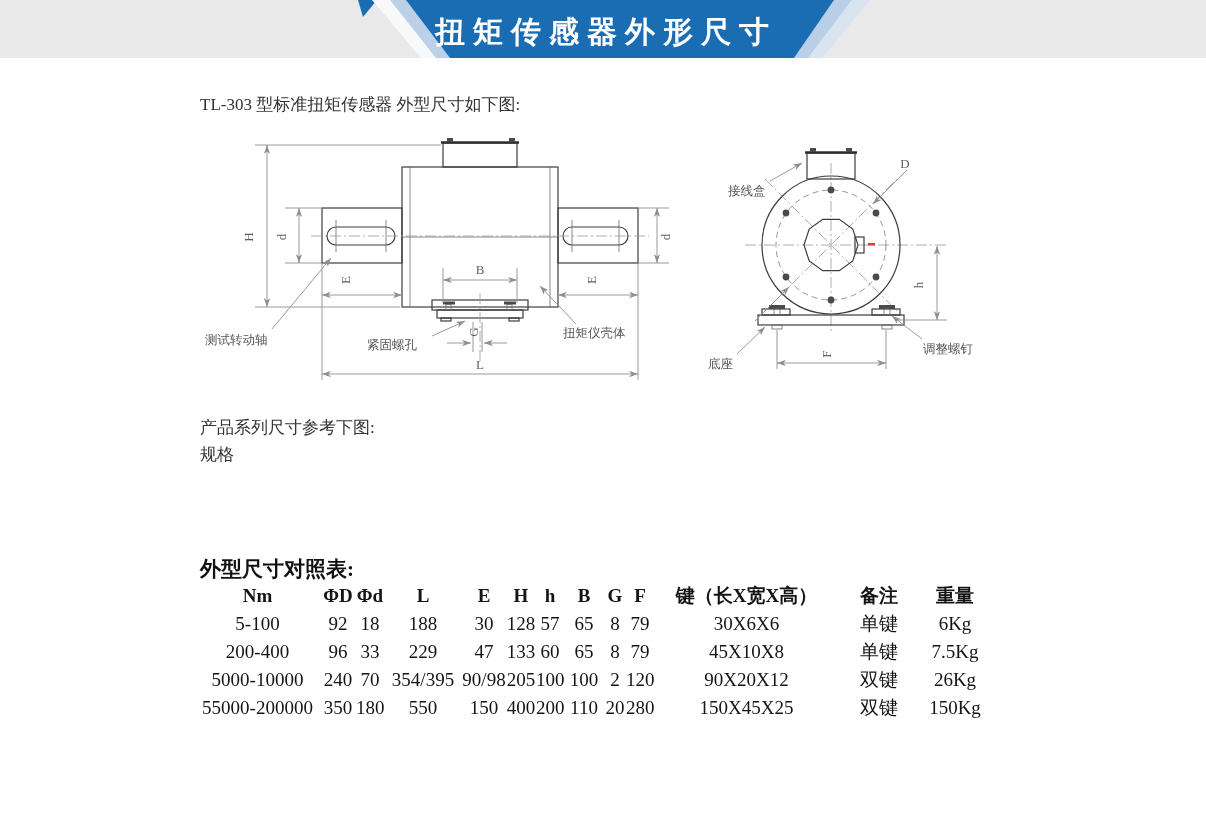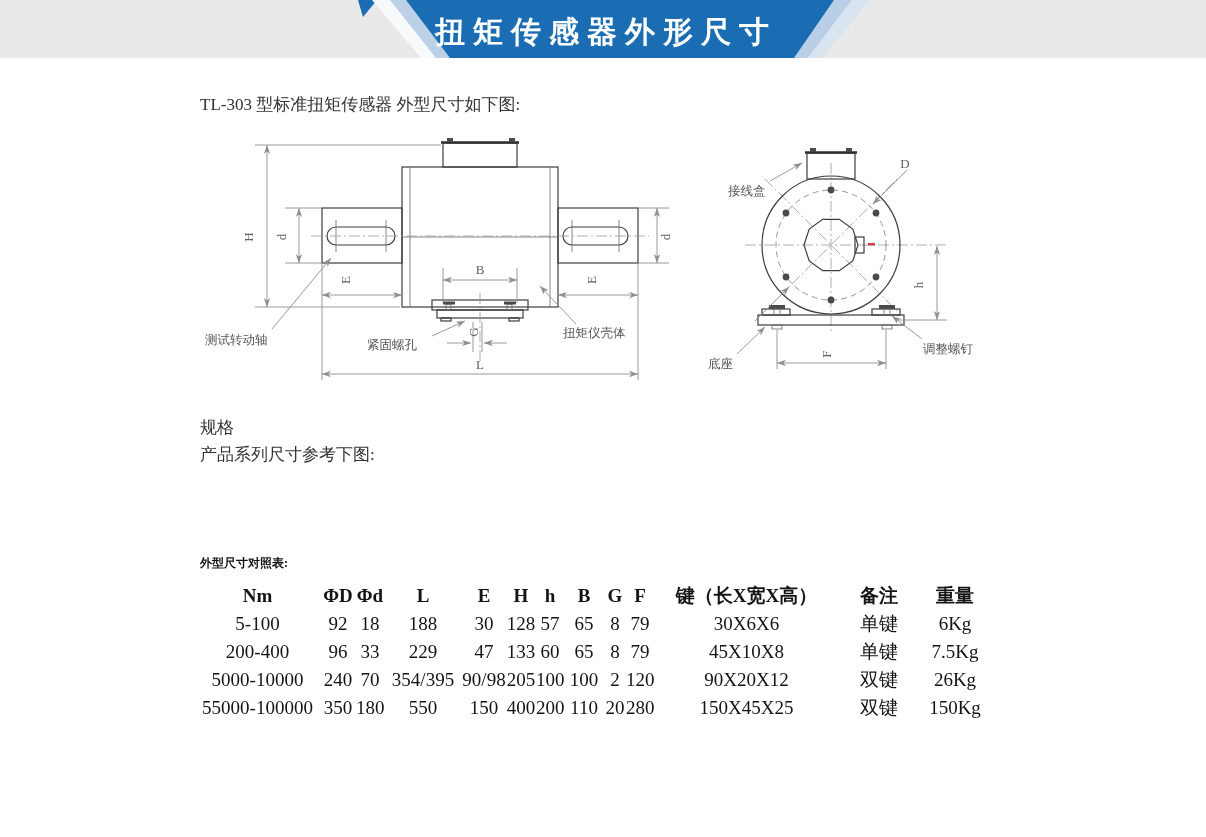--- a/index.html
+++ b/index.html
@@ -7,21 +7,21 @@
           font-family:"Liberation Serif","DejaVu Serif",serif;color:#222;}
   
   .topbar{position:absolute;left:0;top:0;width:1206px;height:58px;background:#e9e9e9;}
   .banner-svg{position:absolute;left:0;top:0;width:1206px;height:59px;display:block;}
   .banner-title{position:absolute;left:420px;top:12px;width:372px;text-align:center;
     font-family:"Liberation Sans","DejaVu Sans",sans-serif;
     font-size:30px;font-weight:600;letter-spacing:8px;color:#ffffff;white-space:nowrap;}
   
   .intro{position:absolute;left:200px;top:93px;font-size:17px;color:#333;text-align:center;}
   .midtext{position:absolute;left:200px;top:414px;font-size:17px;line-height:27px;color:#333;}
-  .table-title{position:absolute;left:200px;top:555px;font-size:12px;font-weight:bold;color:#111;}
+  .table-title{position:absolute;left:200px;top:555px;font-size:21px;font-weight:bold;color:#111;}
   
   .drawing{position:absolute;left:195px;top:125px;width:810px;height:270px;}
   .ol{fill:none;stroke:#3d3d3d;stroke-width:1.2;}
   .ol-thick{fill:none;stroke:#2f2f2f;stroke-width:2.6;}
   .thin{fill:none;stroke:#6a6a6a;stroke-width:0.8;}
   .dim{fill:none;stroke:#8f8f8f;stroke-width:0.9;}
   .cl{fill:none;stroke:#9a9a9a;stroke-width:0.8;stroke-dasharray:11 3 2 3;}
   .dash{fill:none;stroke:#8a8a8a;stroke-width:0.9;stroke-dasharray:6 4;}
   .dim-t{font-family:"Liberation Serif","DejaVu Serif",serif;font-size:13px;fill:#606060;}
   .lbl{font-family:"Liberation Sans","DejaVu Sans",sans-serif;font-size:12.5px;fill:#555;}
@@ -190,22 +190,22 @@
       <line class="dim" x1="575" y1="56" x2="607" y2="38" marker-end="url(#arw)"></line>
       <text class="lbl" x="533" y="70">接线盒</text>
       <line class="dim" x1="542" y1="229" x2="570" y2="202" marker-end="url(#arw)"></line>
       <text class="lbl" x="513" y="243">底座</text>
       <line class="dim" x1="727" y1="214" x2="697" y2="191" marker-end="url(#arw)"></line>
       <text class="lbl" x="728" y="228">调整螺钉</text>
     </g>
   </svg>
 
   <div class="midtext">
+    <div>产品系列尺寸参考下图:</div>
     <div>规格</div>
-    <div>产品系列尺寸参考下图:</div>
   </div>
 
   <div class="table-title">外型尺寸对照表:</div>
   <table class="dim-table">
       <colgroup>
         <col style="width: 125px;">
         <col style="width: 36px;">
         <col style="width: 28px;">
         <col style="width: 78px;">
         <col style="width: 44px;">
@@ -275,21 +275,21 @@
           <td>205</td>
           <td>100</td>
           <td>100</td>
           <td>2</td>
           <td>120</td>
           <td>90X20X12</td>
           <td>双键</td>
           <td>26Kg</td>
         </tr>
         <tr>
-          <td>55000-100000</td>
+          <td>55000-200000</td>
           <td>350</td>
           <td>180</td>
           <td>550</td>
           <td>150</td>
           <td>400</td>
           <td>200</td>
           <td>110</td>
           <td>20</td>
           <td>280</td>
           <td>150X45X25</td>

